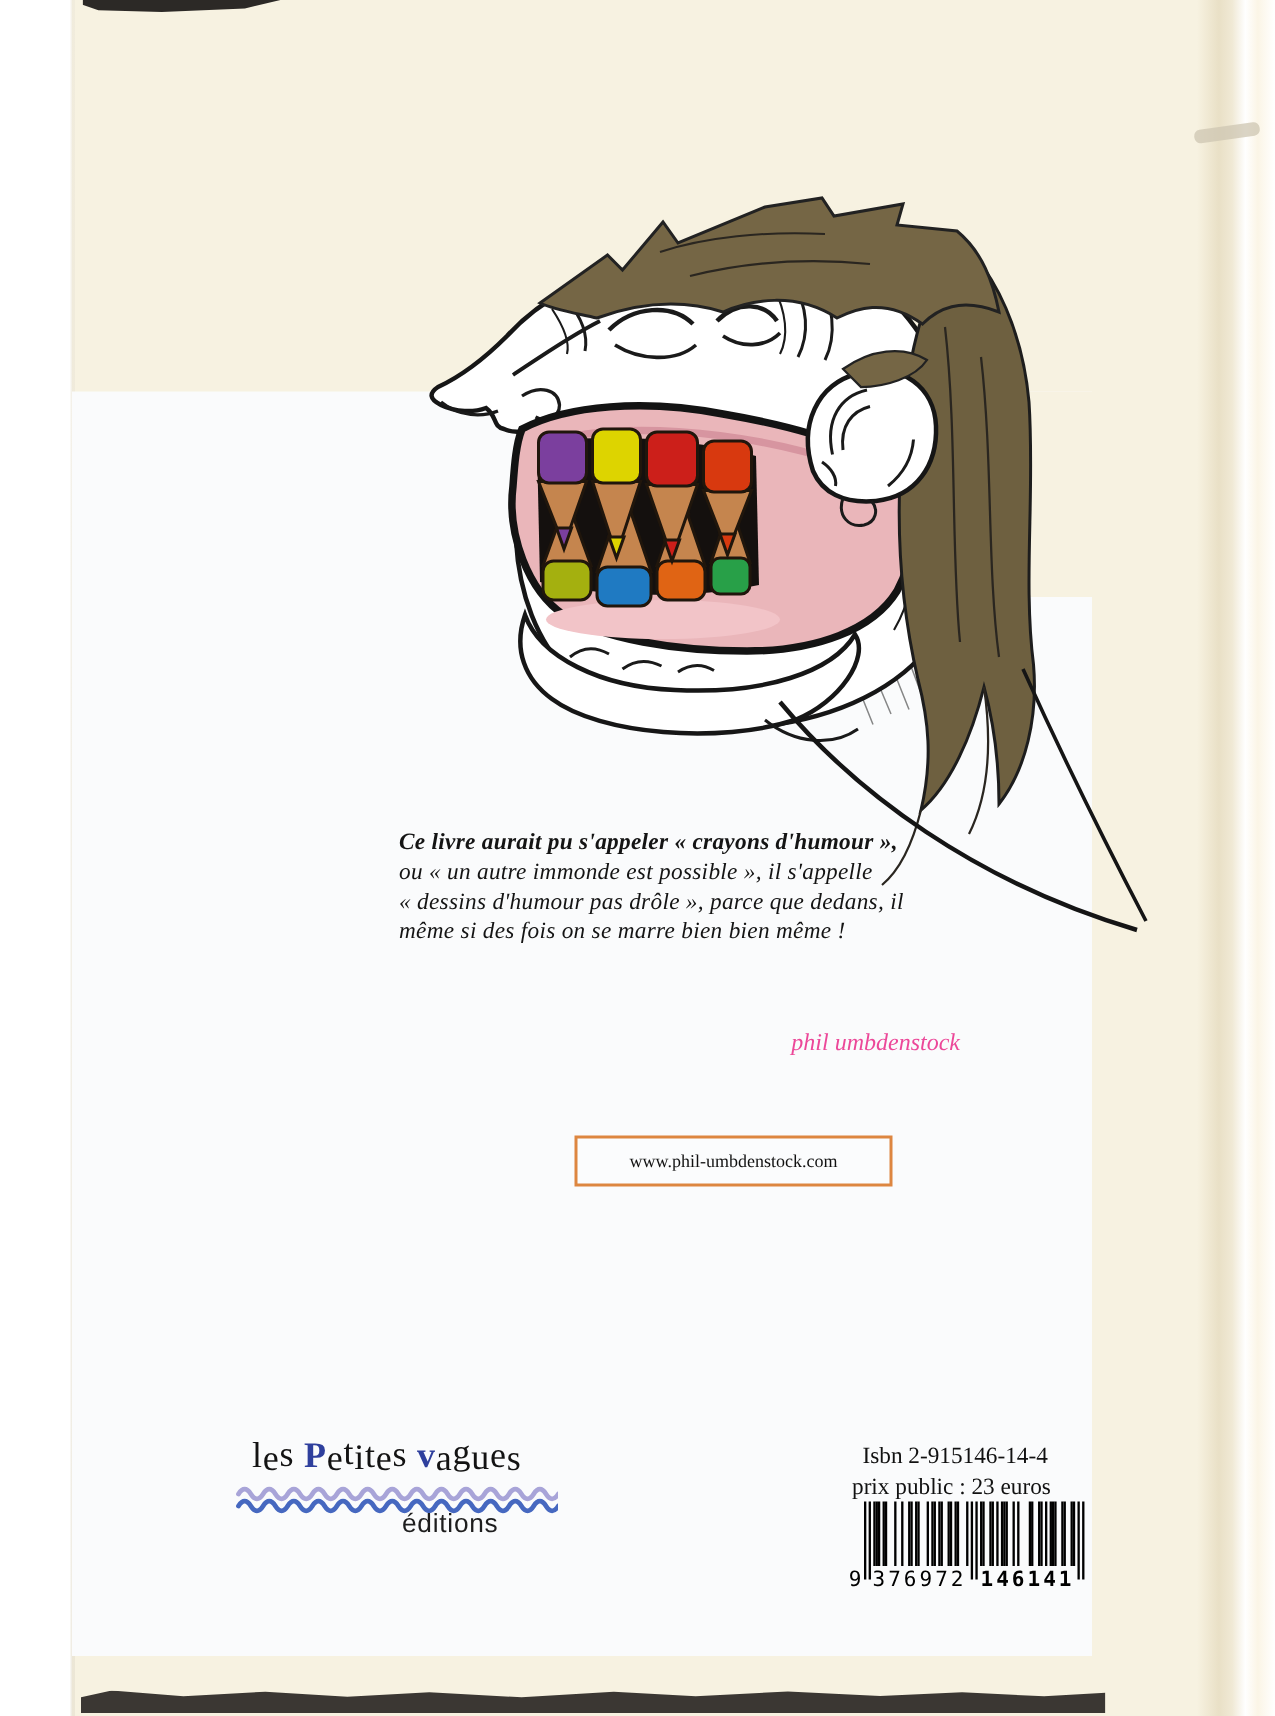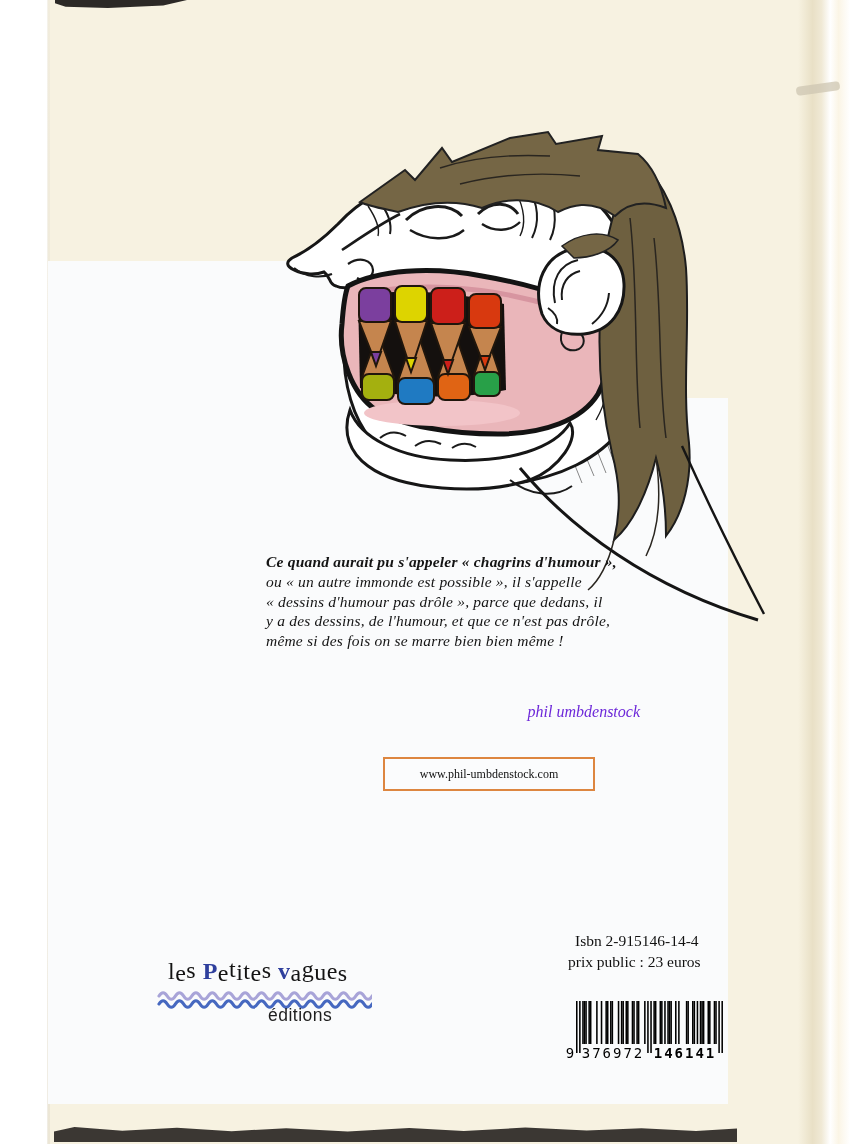--- a/index.html
+++ b/index.html
@@ -12,28 +12,28 @@
     background:linear-gradient(90deg,rgba(231,222,198,0) 0%,#e9e0c6 28%,#f0e9d5 45%,#ffffff 62%,#fbf5e6 78%,#ffffff 100%);}
   .white-panel{position:absolute;left:48px;top:261px;width:680px;height:843px;background:#fafbfc;}
   .cream-notch{position:absolute;left:597px;top:261px;width:131px;height:137px;background:#f7f2e1;}
 
   .illustration{position:absolute;left:210px;top:128px;width:560px;height:500px;}
 
   .quote{position:absolute;left:266px;top:552px;width:430px;font-size:15.5px;
     line-height:19.8px;font-style:italic;color:#141414;letter-spacing:.2px;}
   .quote .lead{font-weight:bold;}
   .signature{position:absolute;left:400px;top:687px;width:240px;text-align:right;
-    font-size:16px;font-style:italic;color:#6d28d9;margin-top:16px;}
+    font-size:16px;font-style:italic;color:#ec4899;}
 
   .url-box{position:absolute;left:355px;top:757px;width:208px;height:30px;
     border:2px solid #dd8640;display:flex;align-items:center;justify-content:center;
     font-size:12px;color:#111;background:#fbfcfd;margin-left:28px;}
 
   .sales{position:absolute;left:568px;top:930px;font-size:15.5px;line-height:21px;color:#111;}
-  .sales .isbn{padding-left:7px;}
+  .sales .isbn{padding-left:7px;margin-top:30px;}
 
   .barcode{position:absolute;left:566px;top:1000px;width:172px;height:78px;}
   .barcode svg{position:absolute;left:0;top:0;}
   .bc-digit{position:absolute;top:45px;font-family:"DejaVu Sans Mono",monospace;
     font-size:14px;color:#000;letter-spacing:2px;text-align:center;}
   .bc-lead{left:-2px;width:12px;letter-spacing:0;}
   .bc-g1{left:15px;width:64px;}
   .bc-g2{left:87px;width:64px;font-weight:bold;}
 
   .publisher{position:absolute;left:168px;top:958px;width:210px;height:75px;}
@@ -184,24 +184,23 @@
       </g>
     </g>
 
     <g stroke="#151515" fill="none">
       <path d="M310,340 C360,400 440,460 548,492" stroke-width="3"></path>
       <path d="M472,318 C500,380 530,440 554,486" stroke-width="2.4"></path>
     </g>
   </svg>
 
   <div class="quote">
-    <div class="lead">Ce quand aurait pu s'appeler « chagrins d'humour »,</div>
+    <div class="lead">Ce livre aurait pu s'appeler « crayons d'humour »,</div>
     <div>ou « un autre immonde est possible », il s'appelle</div>
     <div>« dessins d'humour pas drôle », parce que dedans, il</div>
-    <div>y a des dessins, de l'humour, et que ce n'est pas drôle,</div>
     <div>même si des fois on se marre bien bien même !</div>
   </div>
   <div class="signature">phil umbdenstock</div>
 
   <div class="url-box">
     <span>www.phil-umbdenstock.com</span>
   </div>
 
   <div class="sales">
     <div class="isbn">Isbn 2-915146-14-4</div>

